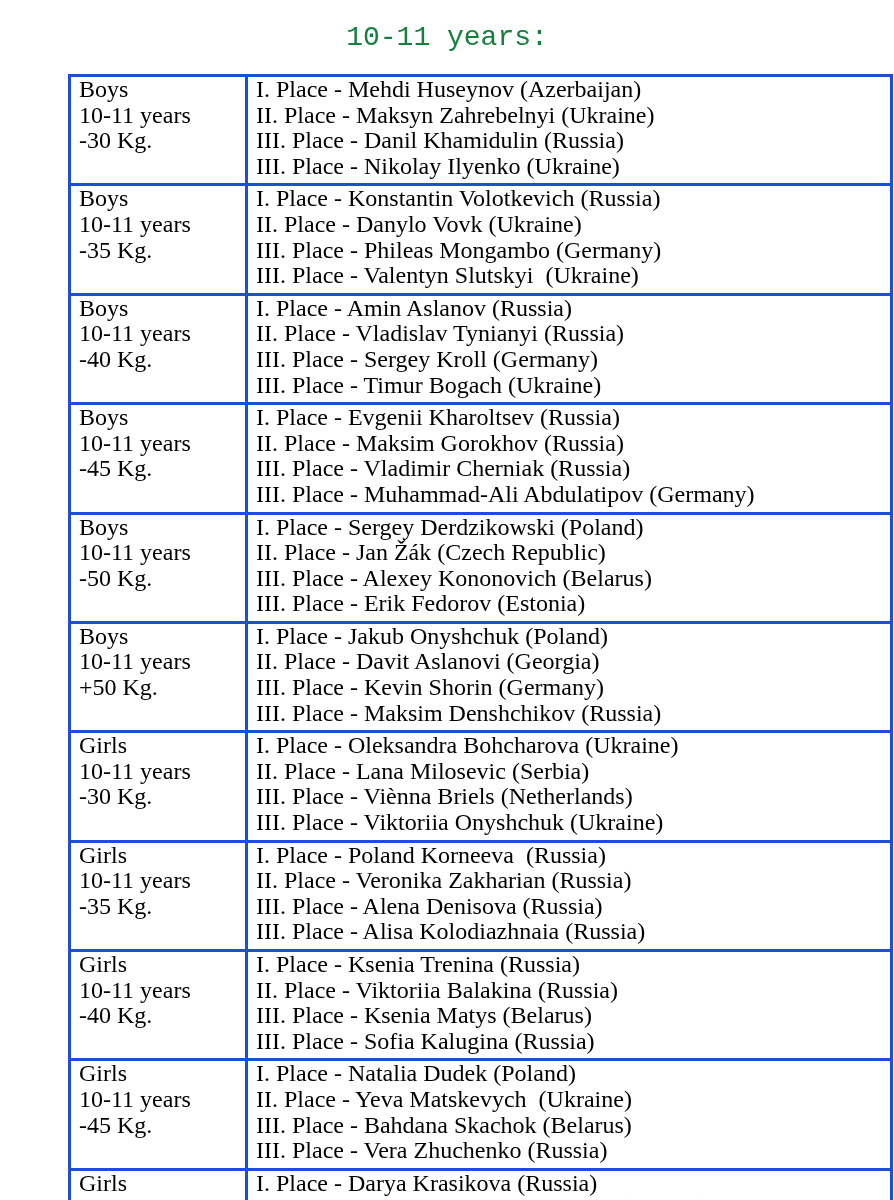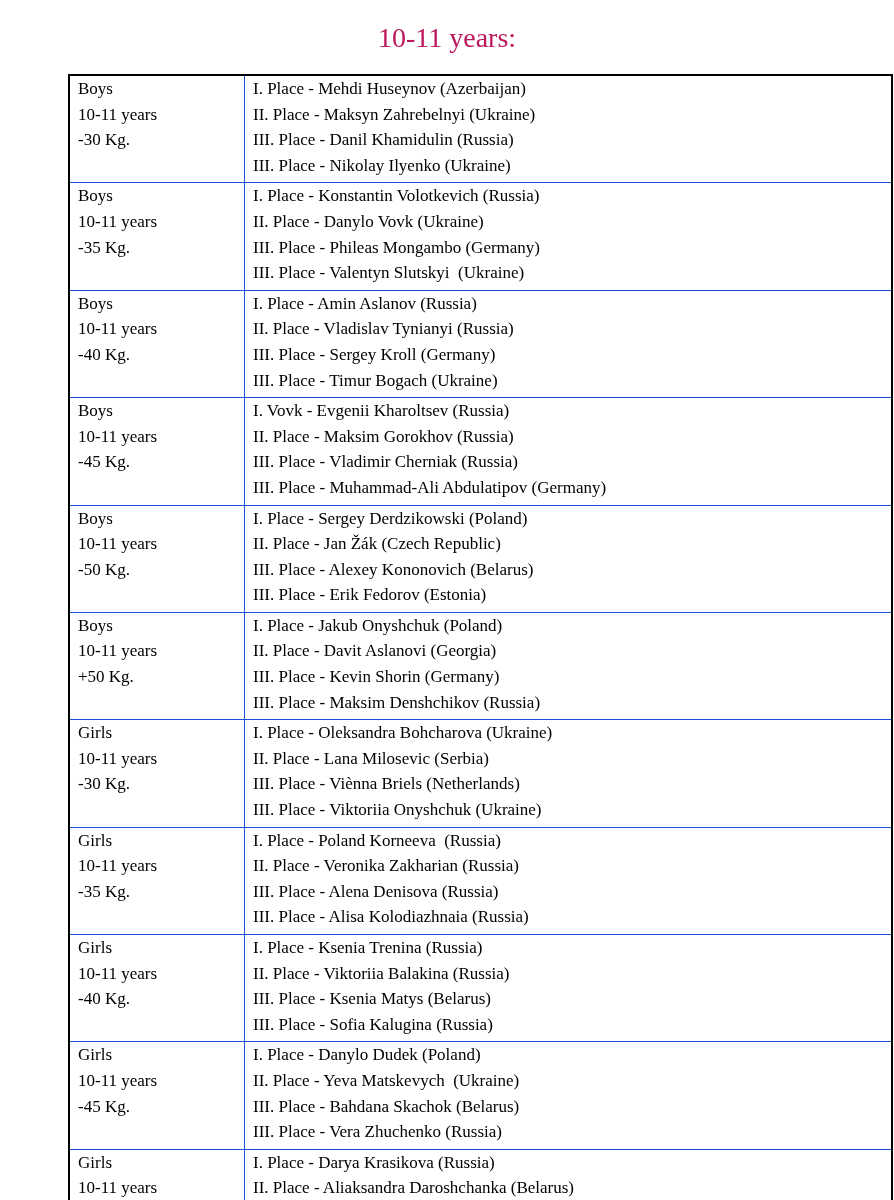--- a/index.html
+++ b/index.html
@@ -25,37 +25,37 @@
   }
   table.results {
     margin-top: 20px;
     margin-left: 68px;
     width: 825px;
     border-collapse: collapse;
     table-layout: fixed;
     border: 2px solid #000000;
   }
   table.results td {
-    border: 1px solid #1d4ed8;
+    border: 3px solid #1d4ed8;
     vertical-align: top;
-    font-size: 17px;
+    font-size: 24px;
     line-height: 25.6px;
     padding: 0 6px 4px 8px;
   }
   td.cat-cell {
     width: 160px;
   }
   td.places-cell div {
     white-space: pre-wrap;
   }
 </style>
 </head>
 <body>
 
-<div class="page-title" style="color: #be185d;">10-11 years:</div>
+<div class="page-title" style="color: #15803d; font-family: Liberation Mono, monospace;">10-11 years:</div>
 
 <table class="results">
   <tbody>
       <tr>
         <td class="cat-cell">
           <div>Boys</div>
           <div>10-11 years</div>
           <div>-30 Kg.</div>
         </td>
         <td class="places-cell">
@@ -91,21 +91,21 @@
           <div>III. Place - Timur Bogach (Ukraine)</div>
         </td>
       </tr>
       <tr>
         <td class="cat-cell">
           <div>Boys</div>
           <div>10-11 years</div>
           <div>-45 Kg.</div>
         </td>
         <td class="places-cell">
-          <div>I. Vovk - Evgenii Kharoltsev (Russia)</div>
+          <div>I. Place - Evgenii Kharoltsev (Russia)</div>
           <div>II. Place - Maksim Gorokhov (Russia)</div>
           <div>III. Place - Vladimir Cherniak (Russia)</div>
           <div>III. Place - Muhammad-Ali Abdulatipov (Germany)</div>
         </td>
       </tr>
       <tr>
         <td class="cat-cell">
           <div>Boys</div>
           <div>10-11 years</div>
           <div>-50 Kg.</div>
@@ -169,21 +169,21 @@
           <div>III. Place - Sofia Kalugina (Russia)</div>
         </td>
       </tr>
       <tr>
         <td class="cat-cell">
           <div>Girls</div>
           <div>10-11 years</div>
           <div>-45 Kg.</div>
         </td>
         <td class="places-cell">
-          <div>I. Place - Danylo Dudek (Poland)</div>
+          <div>I. Place - Natalia Dudek (Poland)</div>
           <div>II. Place - Yeva Matskevych  (Ukraine)</div>
           <div>III. Place - Bahdana Skachok (Belarus)</div>
           <div>III. Place - Vera Zhuchenko (Russia)</div>
         </td>
       </tr>
       <tr>
         <td class="cat-cell">
           <div>Girls</div>
           <div>10-11 years</div>
         </td>

